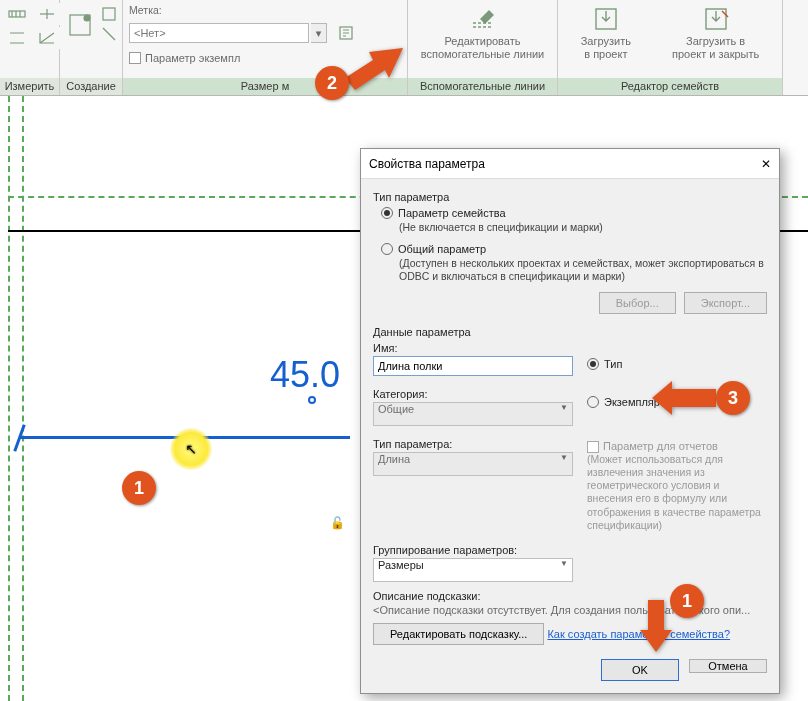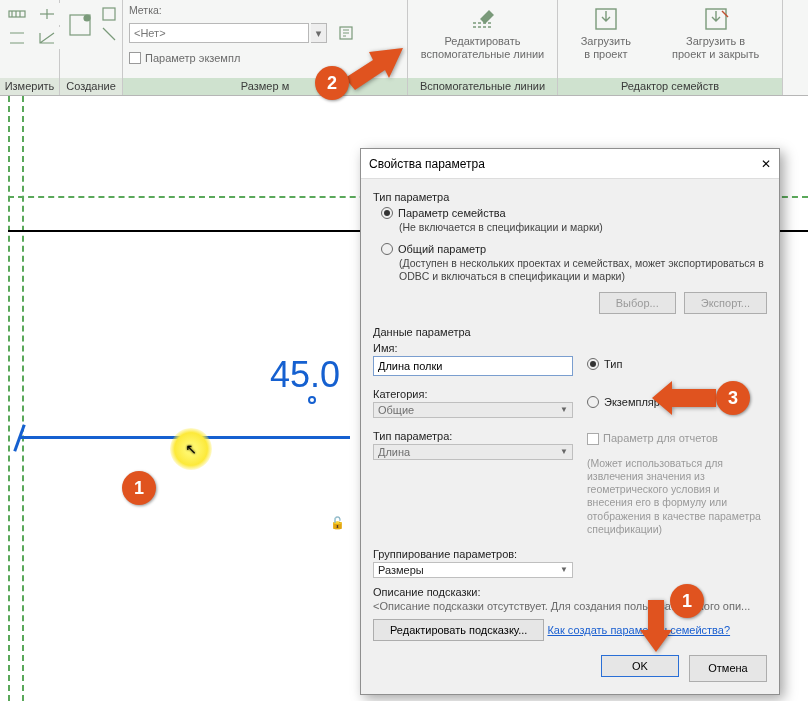--- a/index.html
+++ b/index.html
@@ -54,30 +54,30 @@
   .grp-label { margin: 2px 0 4px; }
   .radio-row { display: flex; align-items: center; gap: 5px; margin: 2px 0 2px 8px; }
   .radio { width: 12px; height: 12px; border: 1px solid #6a6a6a; border-radius: 50%; display: inline-flex; align-items: center; justify-content: center; }
   .radio.on::after { content:""; width: 6px; height: 6px; border-radius: 50%; background: #333; }
   .hint { margin: 2px 0 8px 26px; color: #444; font-size: 10.5px; line-height: 1.3; }
   .dbtn { height: 22px; padding: 0 16px; background: #e6e6e6; border: 1px solid #adadad; font-size: 11px; }
   .dbtn:disabled { color: #9a9a9a; }
   .btnrow-r { display: flex; justify-content: flex-end; gap: 8px; margin-top: 6px; }
   .field-lbl { margin: 8px 0 2px; }
   .txt { height: 20px; border: 1px solid #7a9ecf; background: #fff; padding: 0 4px; font-size: 11px; }
-  .combo { height: 16px; border: 1px solid #bfbfbf; background: #eaeaea; display: flex; align-items: center; justify-content: space-between; padding: 0 4px; color: #6f6f6f; }
+  .combo { height: 24px; border: 1px solid #bfbfbf; background: #eaeaea; display: flex; align-items: flex-start; justify-content: space-between; padding: 0 4px; color: #6f6f6f; }
   .combo.on { background: #fff; color: #222; }
   .combo .car { font-size: 8px; color: #666; }
   .twocol { display: grid; grid-template-columns: 200px 1fr; gap: 4px 14px; align-items: start; }
   .chk { width: 12px; height: 12px; border: 1px solid #aaa; background: #fff; display: inline-block; margin-right: 4px; vertical-align: middle; }
-  .reportnote { color: #9a9a9a; font-size: 10.5px; line-height: 1.25; margin-top: 12px; }
+  .reportnote { color: #9a9a9a; font-size: 10.5px; line-height: 1.25; margin-top: 0; }
   .link { color: #1a5fd0; text-decoration: underline; margin-top: 12px; display: inline-block; }
   .dlg-foot { display: flex; justify-content: flex-end; gap: 10px; padding-top: 14px; }
   .okbtn { height: 22px; width: 78px; background: #e6e6e6; border: 1px solid #2a6fd6; font-size: 11px; }
-  .cancelbtn { height: 27px; width: 78px; background: #e6e6e6; border: 1px solid #adadad; font-size: 11px; }
+  .cancelbtn { height: 14px; width: 78px; background: #e6e6e6; border: 1px solid #adadad; font-size: 11px; }
 </style>
 </head>
 <body>
 
 <div class="ribbon">
 
   <div class="panel" style="width:60px">
     <div class="panel-body">
       <div class="btn-col">
         <div class="btn-sm">

